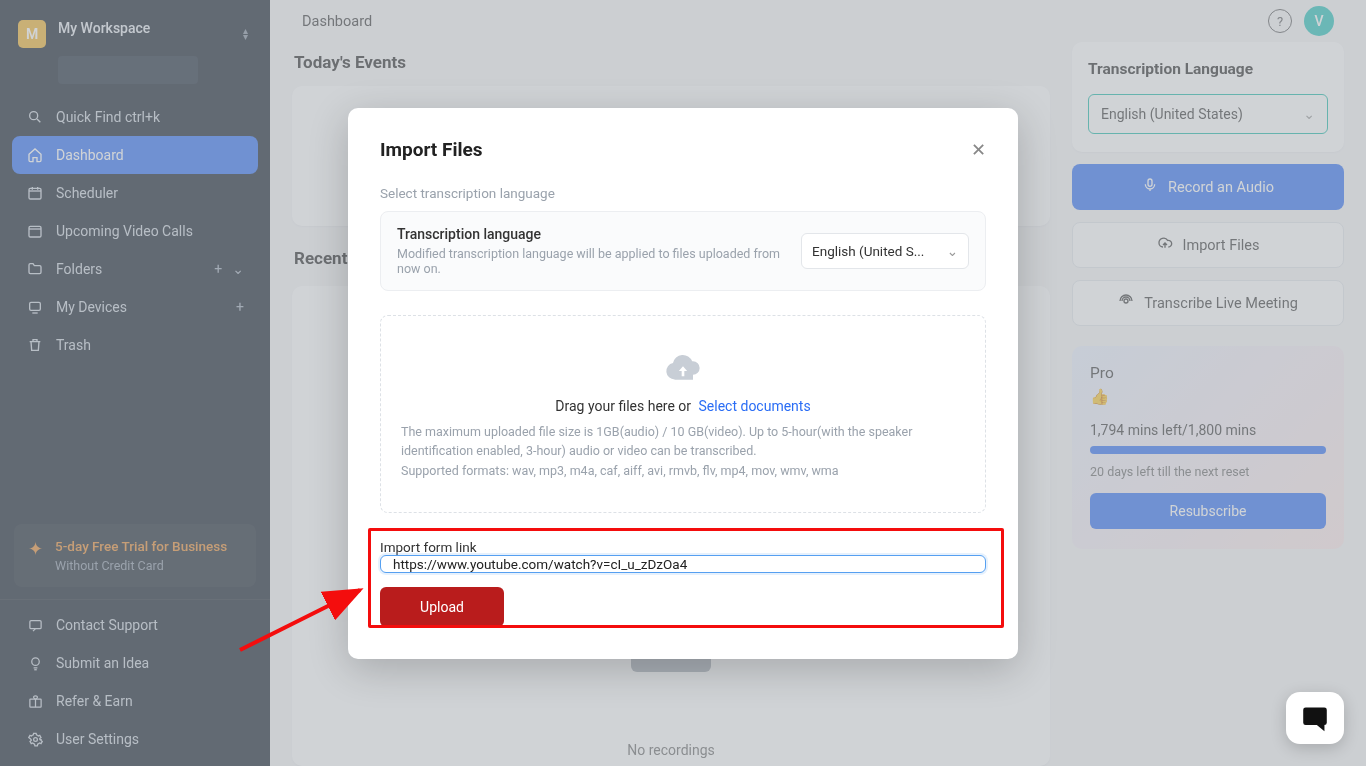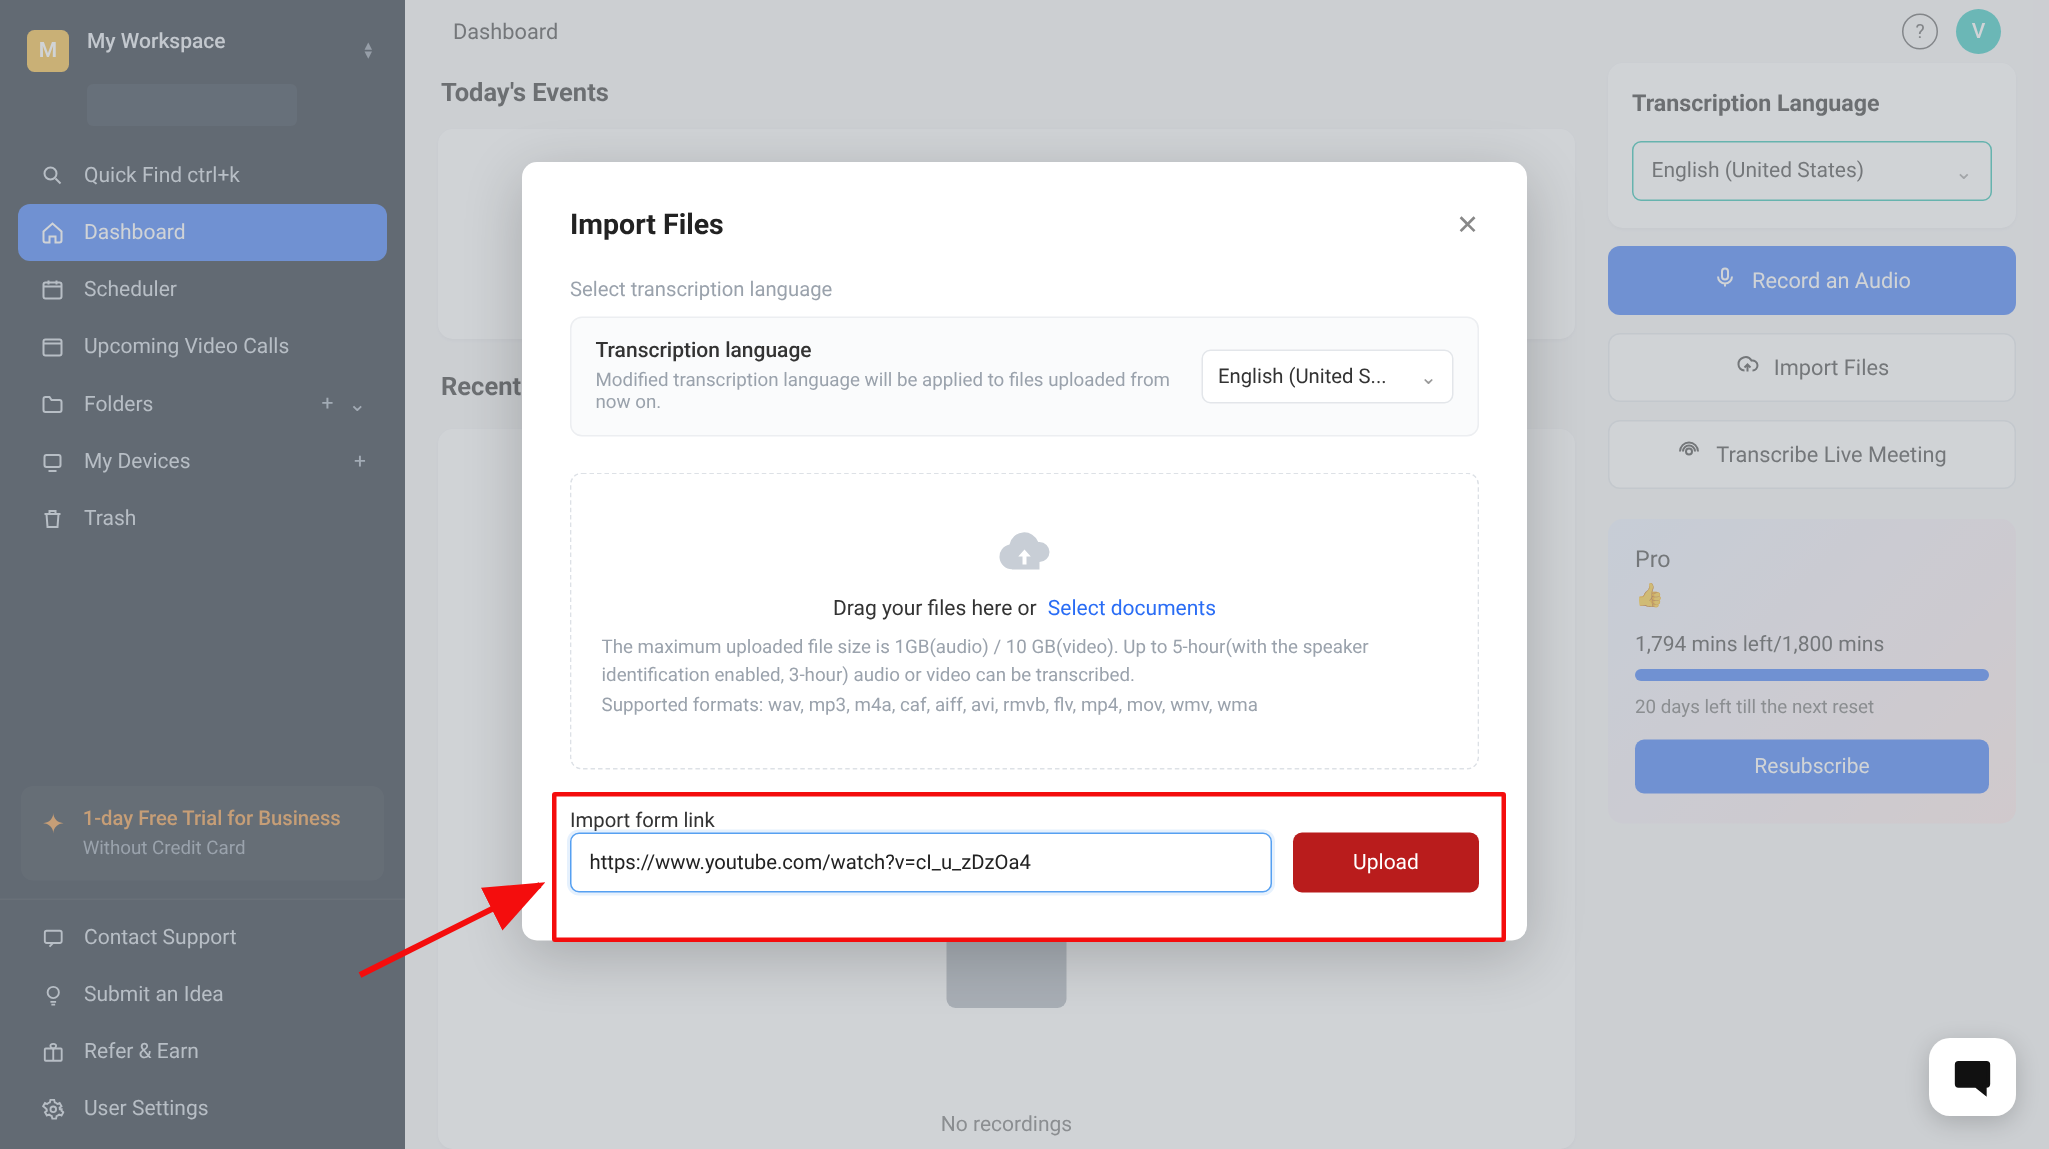--- a/index.html
+++ b/index.html
@@ -413,20 +413,21 @@
     .import-section {
       margin-top: 26px;
     }
     .import-label {
       font-size: 13.5px;
       color: #333;
     }
     .import-row {
       display: flex;
       gap: 14px;
+      flex-direction: column;
     }
     .import-input {
       flex: 1;
       height: 40px;
       border: 1.5px solid #56a0f1;
       border-radius: 6px;
       padding: 0 12px;
       font-size: 13.5px;
       color: #222;
       outline: none;
@@ -550,21 +551,21 @@
       </span>
       <span>Trash</span>
     </div>
   </div>
 
   <div class="sidebar-spacer"></div>
 
   <div class="trial-card">
     <span class="trial-icon">✦</span>
     <div>
-      <div class="trial-title">1-day Free Trial for Business</div>
+      <div class="trial-title">5-day Free Trial for Business</div>
       <div class="trial-sub">Without Credit Card</div>
     </div>
   </div>
 
   <div class="sidebar-footer">
     <div class="nav-item">
       <span class="icon">
         <svg viewBox="0 0 24 24" width="15" height="15" fill="none" stroke="currentColor" stroke-width="2">
             <rect x="3" y="4" width="18" height="13" rx="2"></rect>
             <path d="M8 21l4-4"></path>

